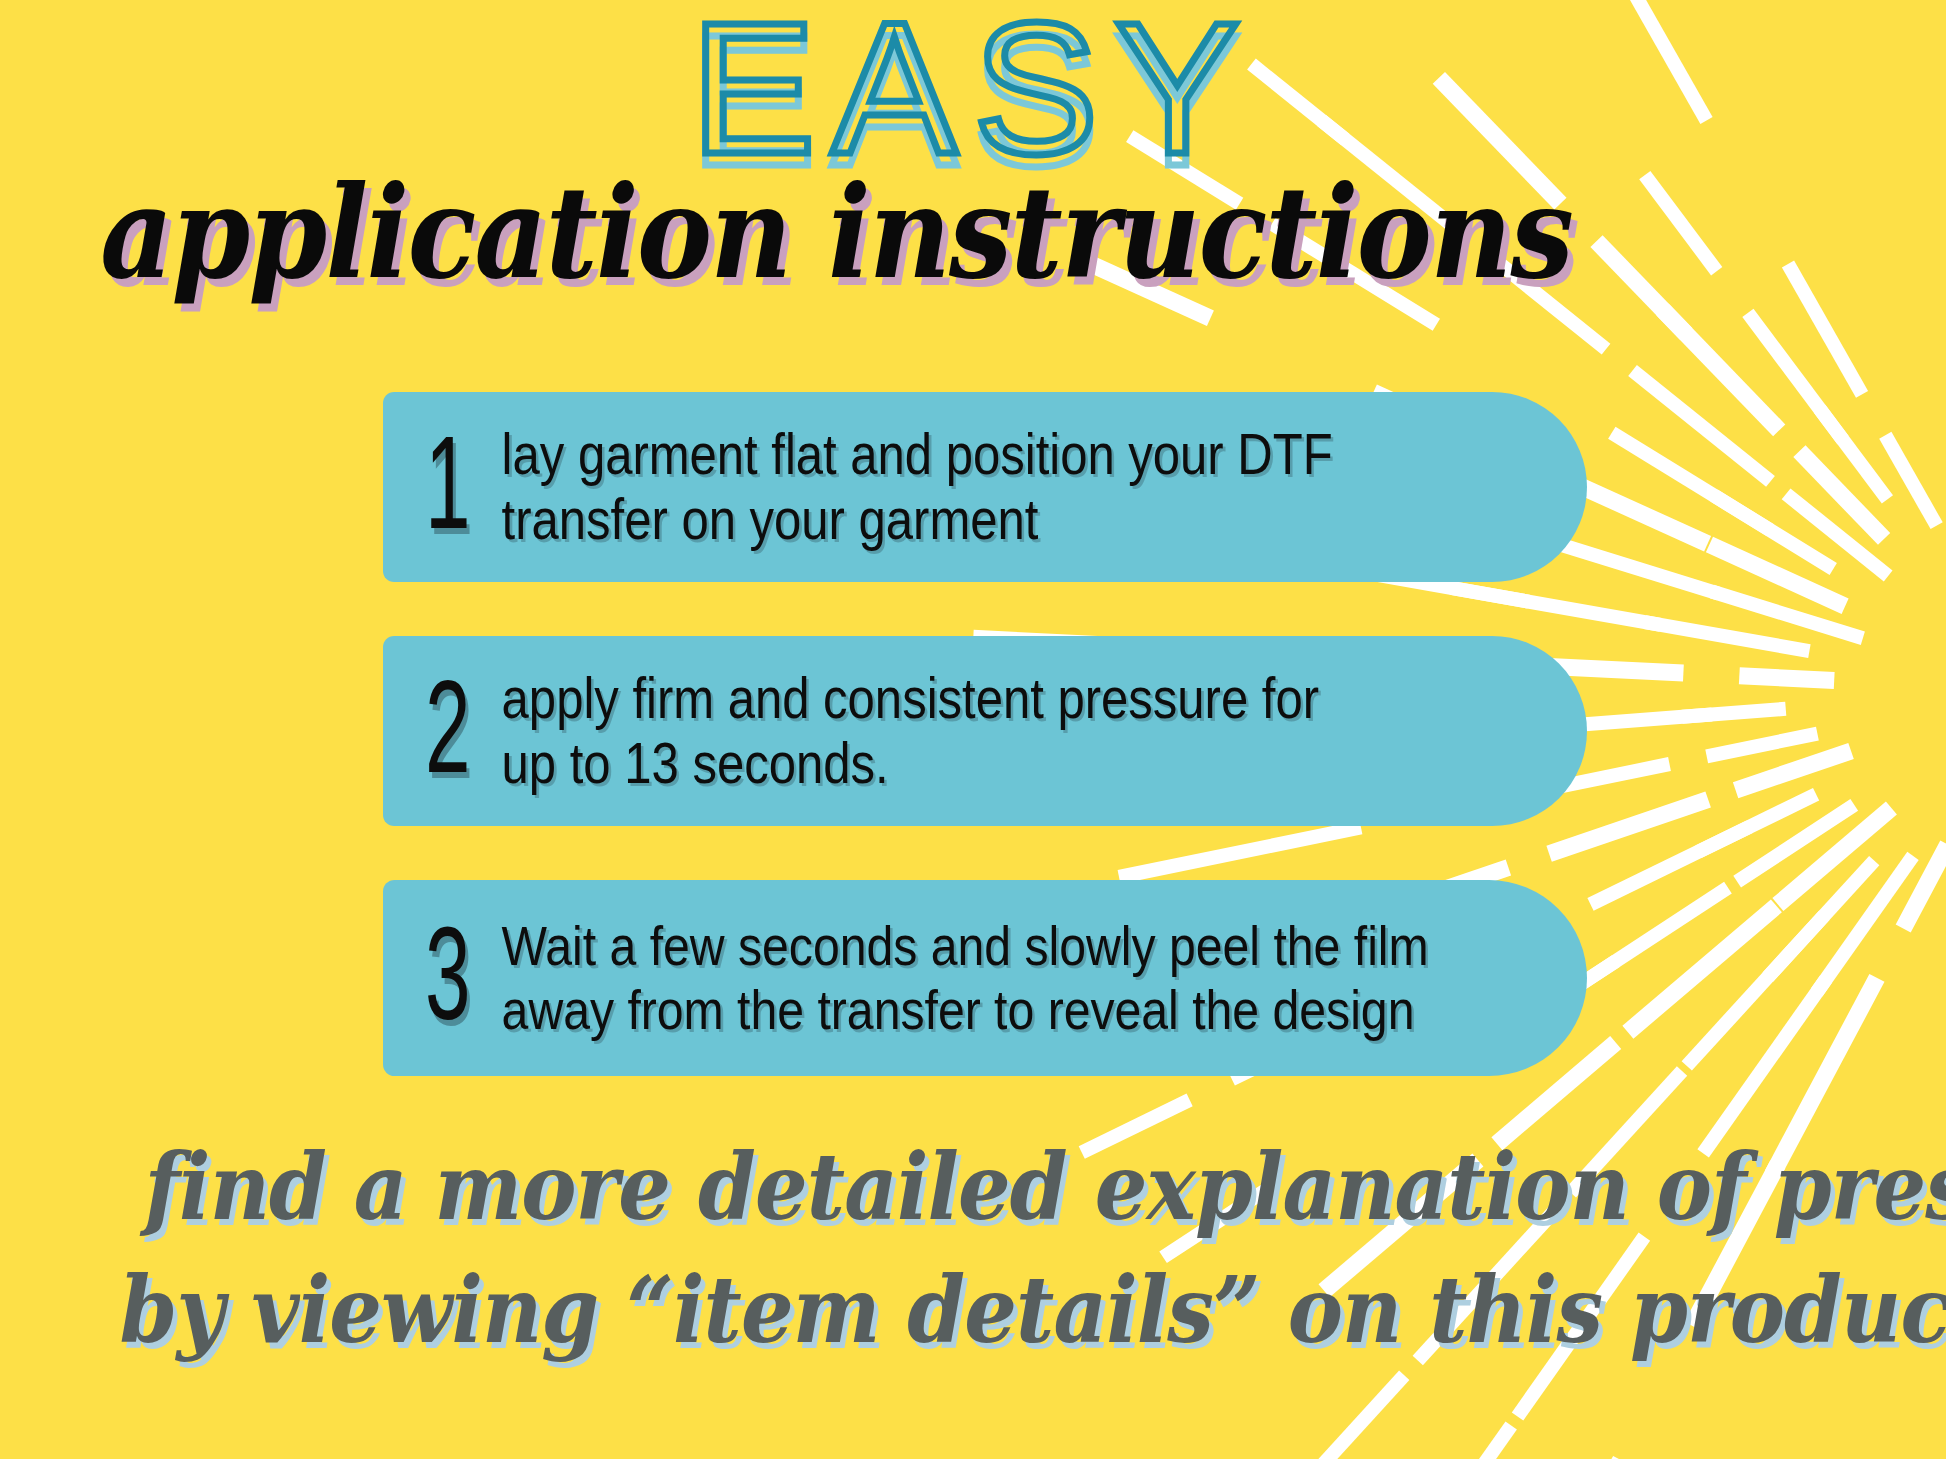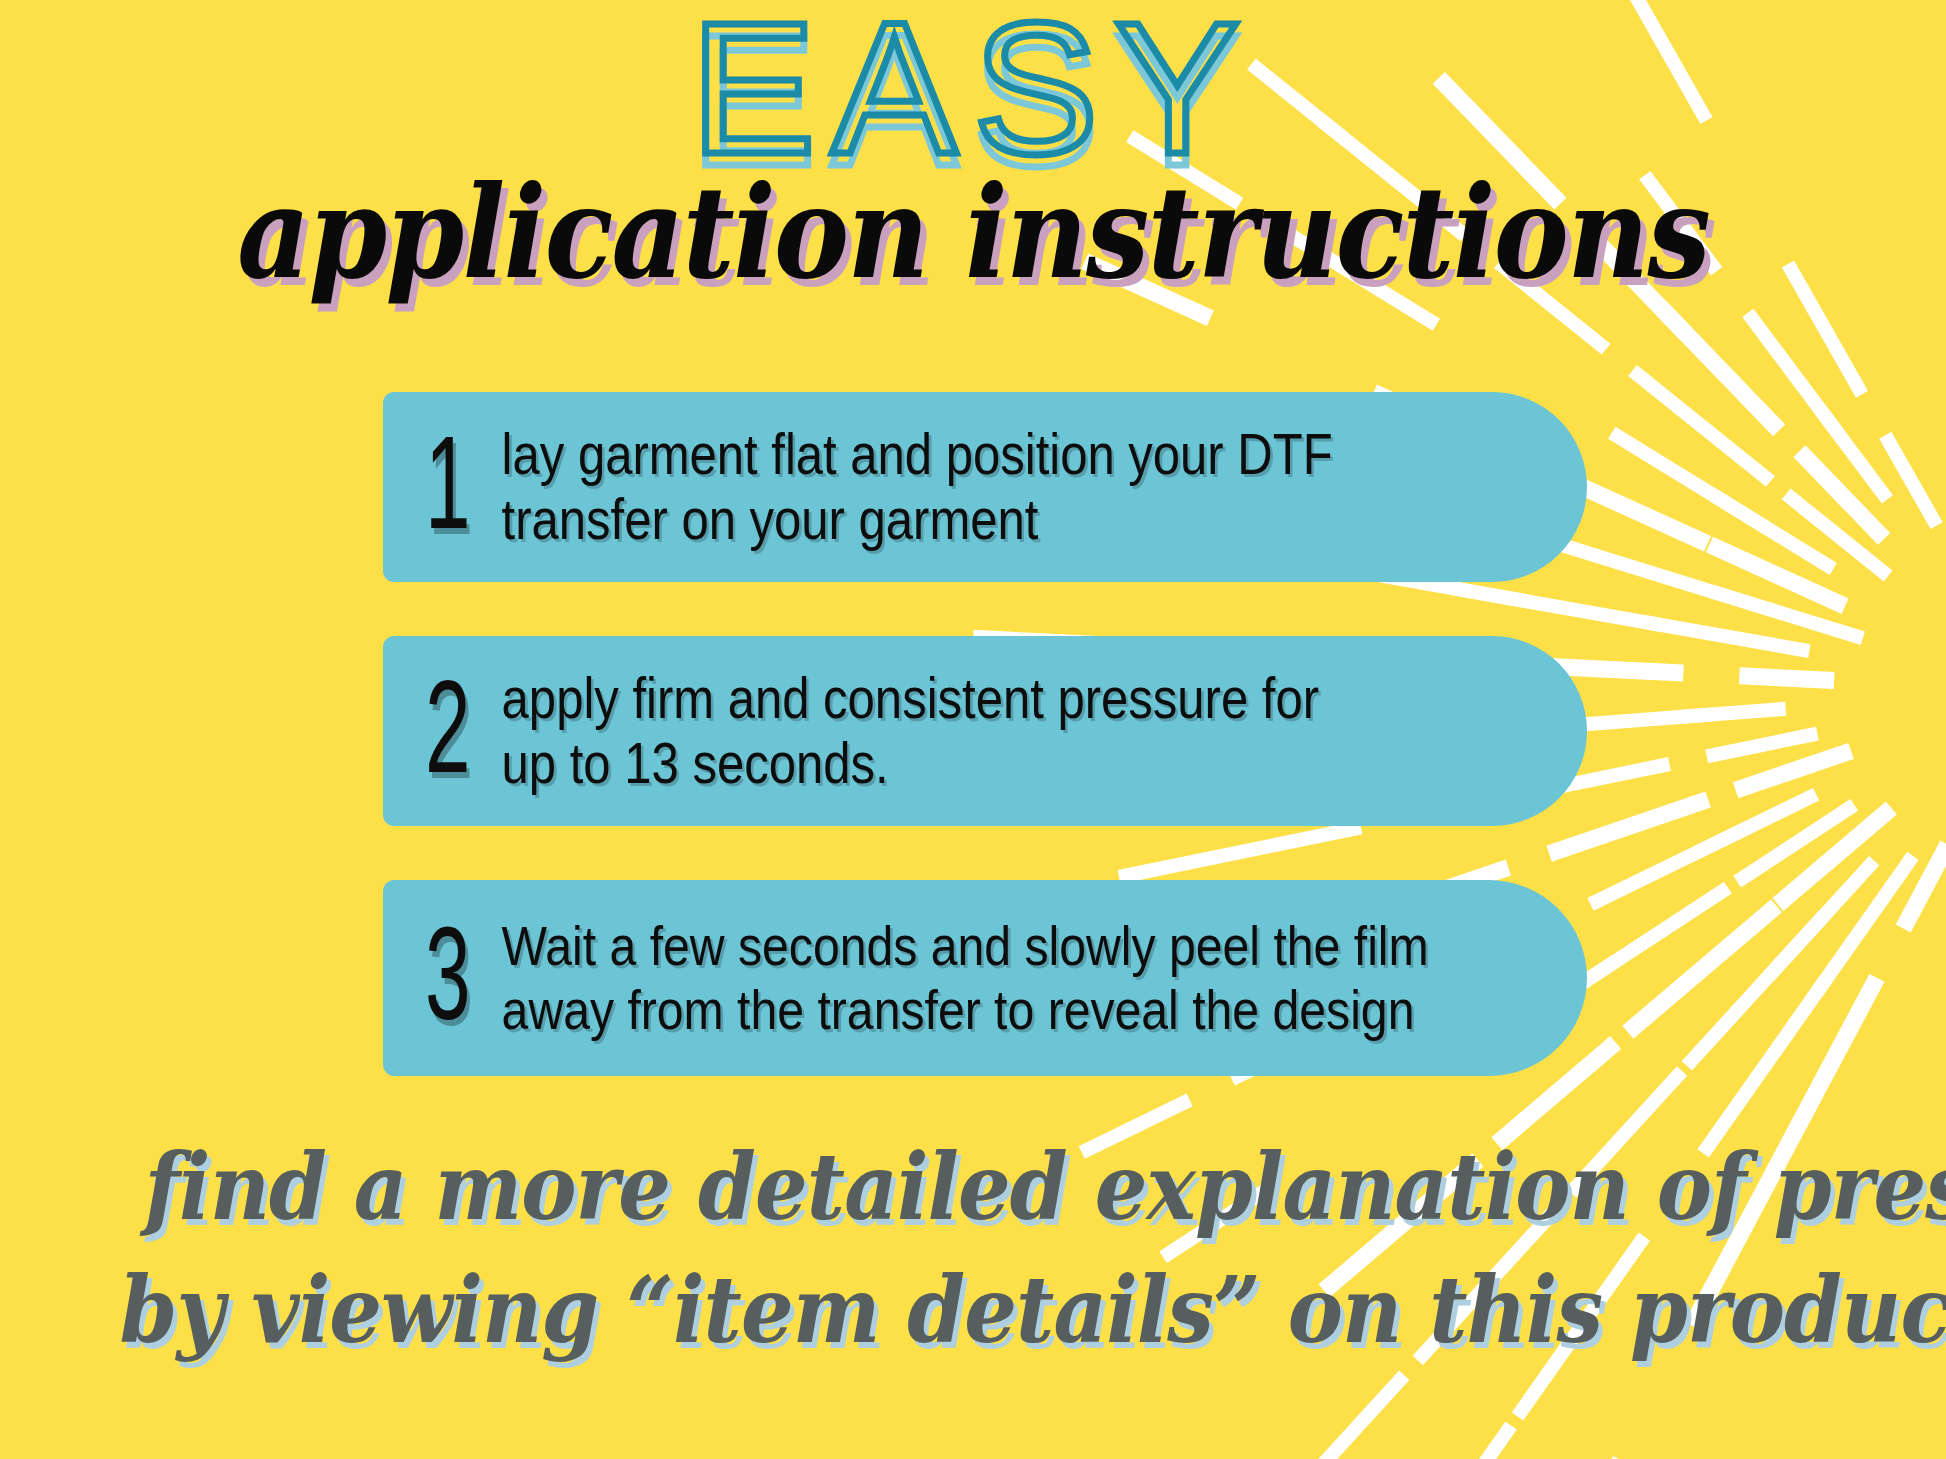--- a/index.html
+++ b/index.html
@@ -45,21 +45,20 @@
     line-height:1.0;
     color:transparent;
     -webkit-text-stroke:7px #7cc8d8;
     z-index:4;
   }
 
   
   #app-instr-wrap{
     position:absolute;
     left:0;right:0;top:168px;
-    text-align:center;
     z-index:6;
     height:140px;
   }
   .script-main{
     font-family:"DejaVu Serif",serif;
     font-style:italic;
     font-weight:bold;
     font-size:128px;
     line-height:1.0;
     letter-spacing:-2px;

